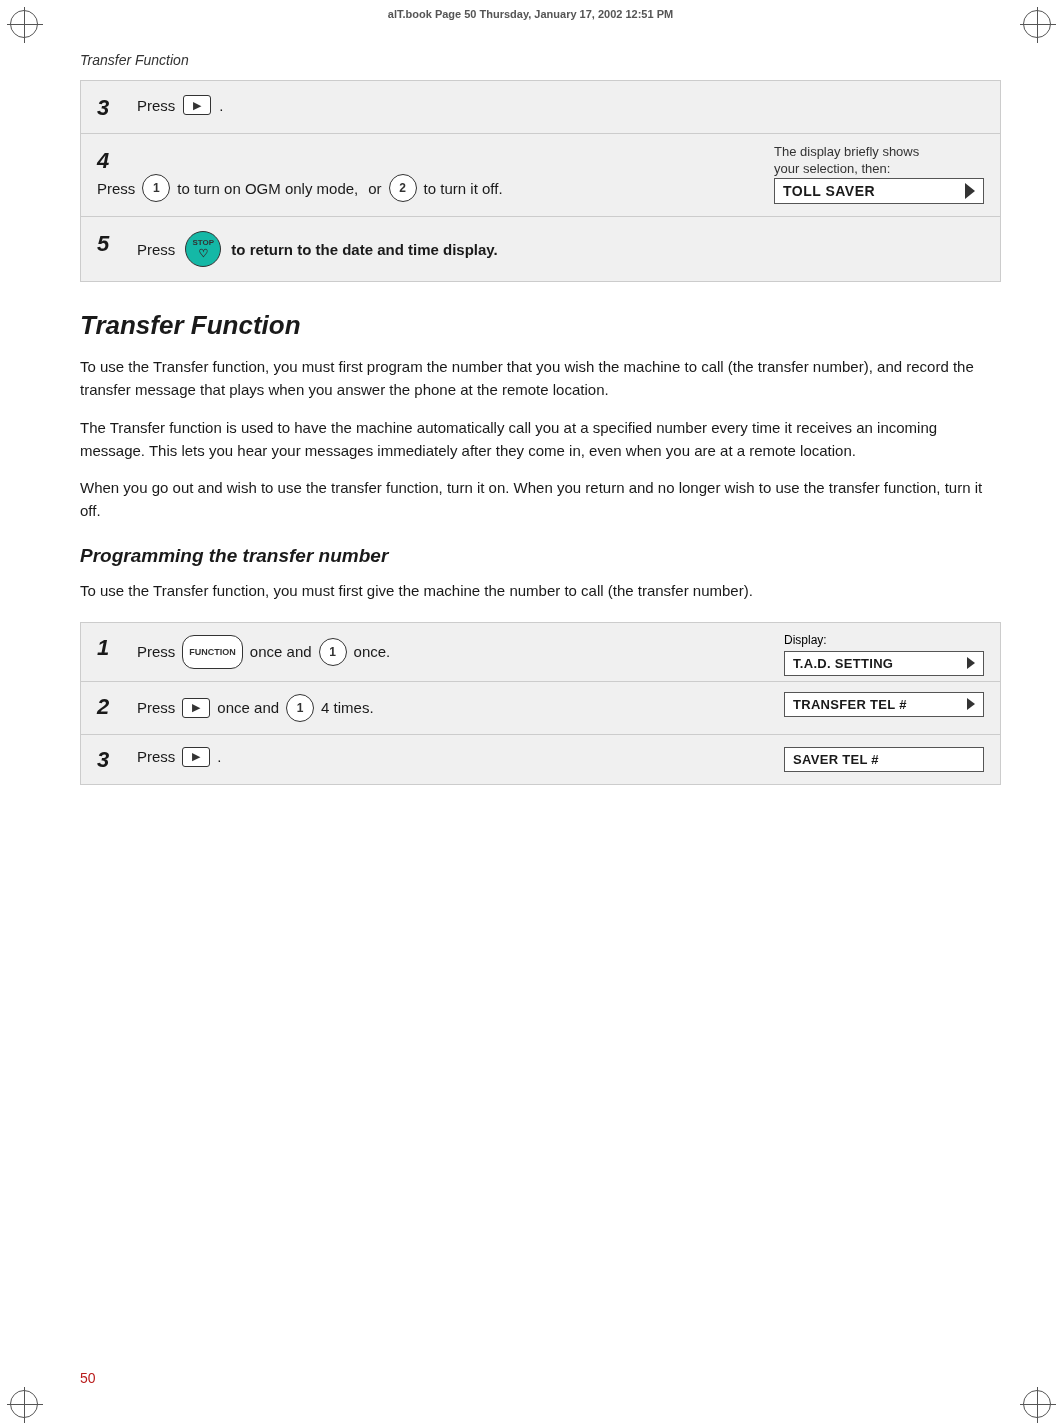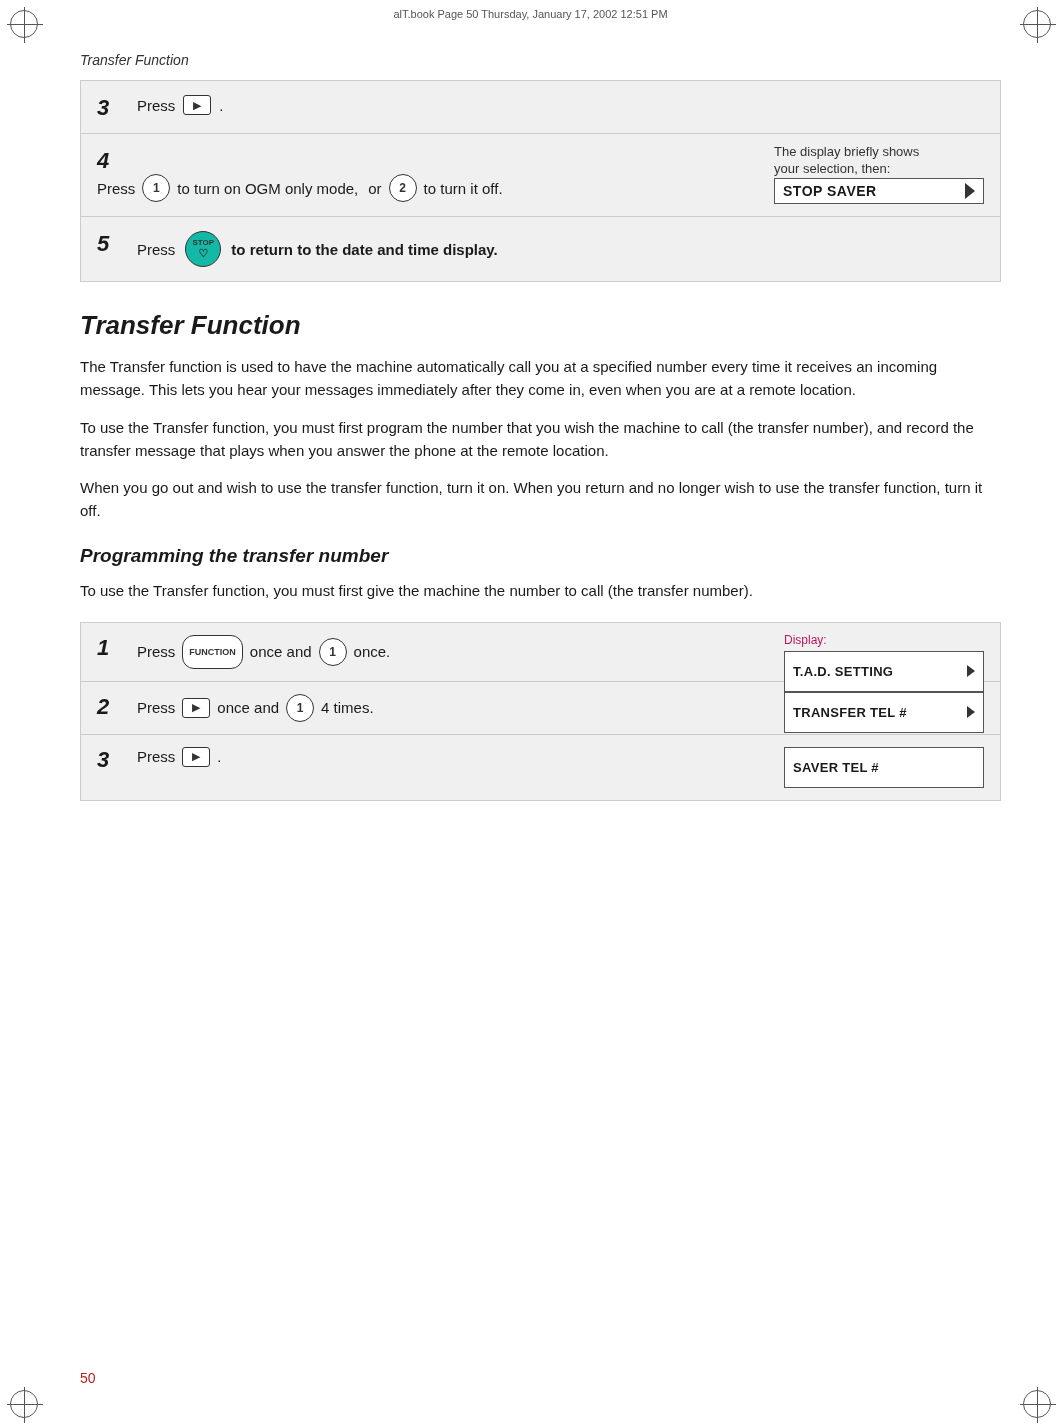--- a/index.html
+++ b/index.html
@@ -56,20 +56,21 @@
 
     
     .file-path {
       position: absolute;
       top: 8px;
       left: 50%;
       transform: translateX(-50%);
       font-size: 11px;
       color: #555;
       white-space: nowrap;
+      font-weight: bold;
     }
 
     
     .main-content {
       position: absolute;
       top: 80px;
       left: 80px;
       right: 60px;
       bottom: 60px;
     }
@@ -297,29 +298,29 @@
 
     .step-row2-display {
       position: absolute;
       right: 16px;
       top: 10px;
       width: 200px;
     }
 
     .display-label {
       font-size: 12px;
-      color: #be185d;
+      color: #000000;
       margin-bottom: 4px;
     }
 
     .display-screen2 {
       display: flex;
       align-items: center;
       justify-content: space-between;
-      padding: 12px 8px;
+      padding: 4px 8px;
       border: 1.5px solid #555;
       background: #fff;
       font-size: 13px;
       font-weight: bold;
       letter-spacing: 0.3px;
     }
   </style>
 </head>
 <body>
 
@@ -359,21 +360,21 @@
           <span class="btn-circle">2</span>
           <span class="bold-text">to turn it off.</span>
         </div>
       </div>
       <div class="step4-display">
         <div class="display-caption">
           <span>The display briefly shows</span><br>
           <span>your selection, then:</span>
         </div>
         <div class="display-screen">
-          <span>STOP SAVER</span>
+          <span>TOLL SAVER</span>
           <span class="display-arrow"></span>
         </div>
       </div>
     </div>
 
     <div class="instruction-row" style="border-bottom:none;">
       <div class="step-number">5</div>
       <div class="step-content">
         <span>Press</span>
         <span class="btn-stop">
@@ -381,22 +382,22 @@
           <span style="font-size:11px;">♡</span>
         </span>
         <span class="bold-text">to return to the date and time display.</span>
       </div>
     </div>
 
   </div>
 
   <div class="section-title">Transfer Function</div>
 
+  <div class="body-text">To use the Transfer function, you must first program the number that you wish the machine to call (the transfer number), and record the transfer message that plays when you answer the phone at the remote location.</div>
   <div class="body-text">The Transfer function is used to have the machine automatically call you at a specified number every time it receives an incoming message. This lets you hear your messages immediately after they come in, even when you are at a remote location.</div>
-  <div class="body-text">To use the Transfer function, you must first program the number that you wish the machine to call (the transfer number), and record the transfer message that plays when you answer the phone at the remote location.</div>
   <div class="body-text">When you go out and wish to use the transfer function, turn it on. When you return and no longer wish to use the transfer function, turn it off.</div>
 
   <div class="section-subtitle">Programming the transfer number</div>
 
   <div class="body-text">To use the Transfer function, you must first give the machine the number to call (the transfer number).</div>
 
   <div class="instruction-box2">
 
     <div class="step-row2">
       <div class="step-number">1</div>

